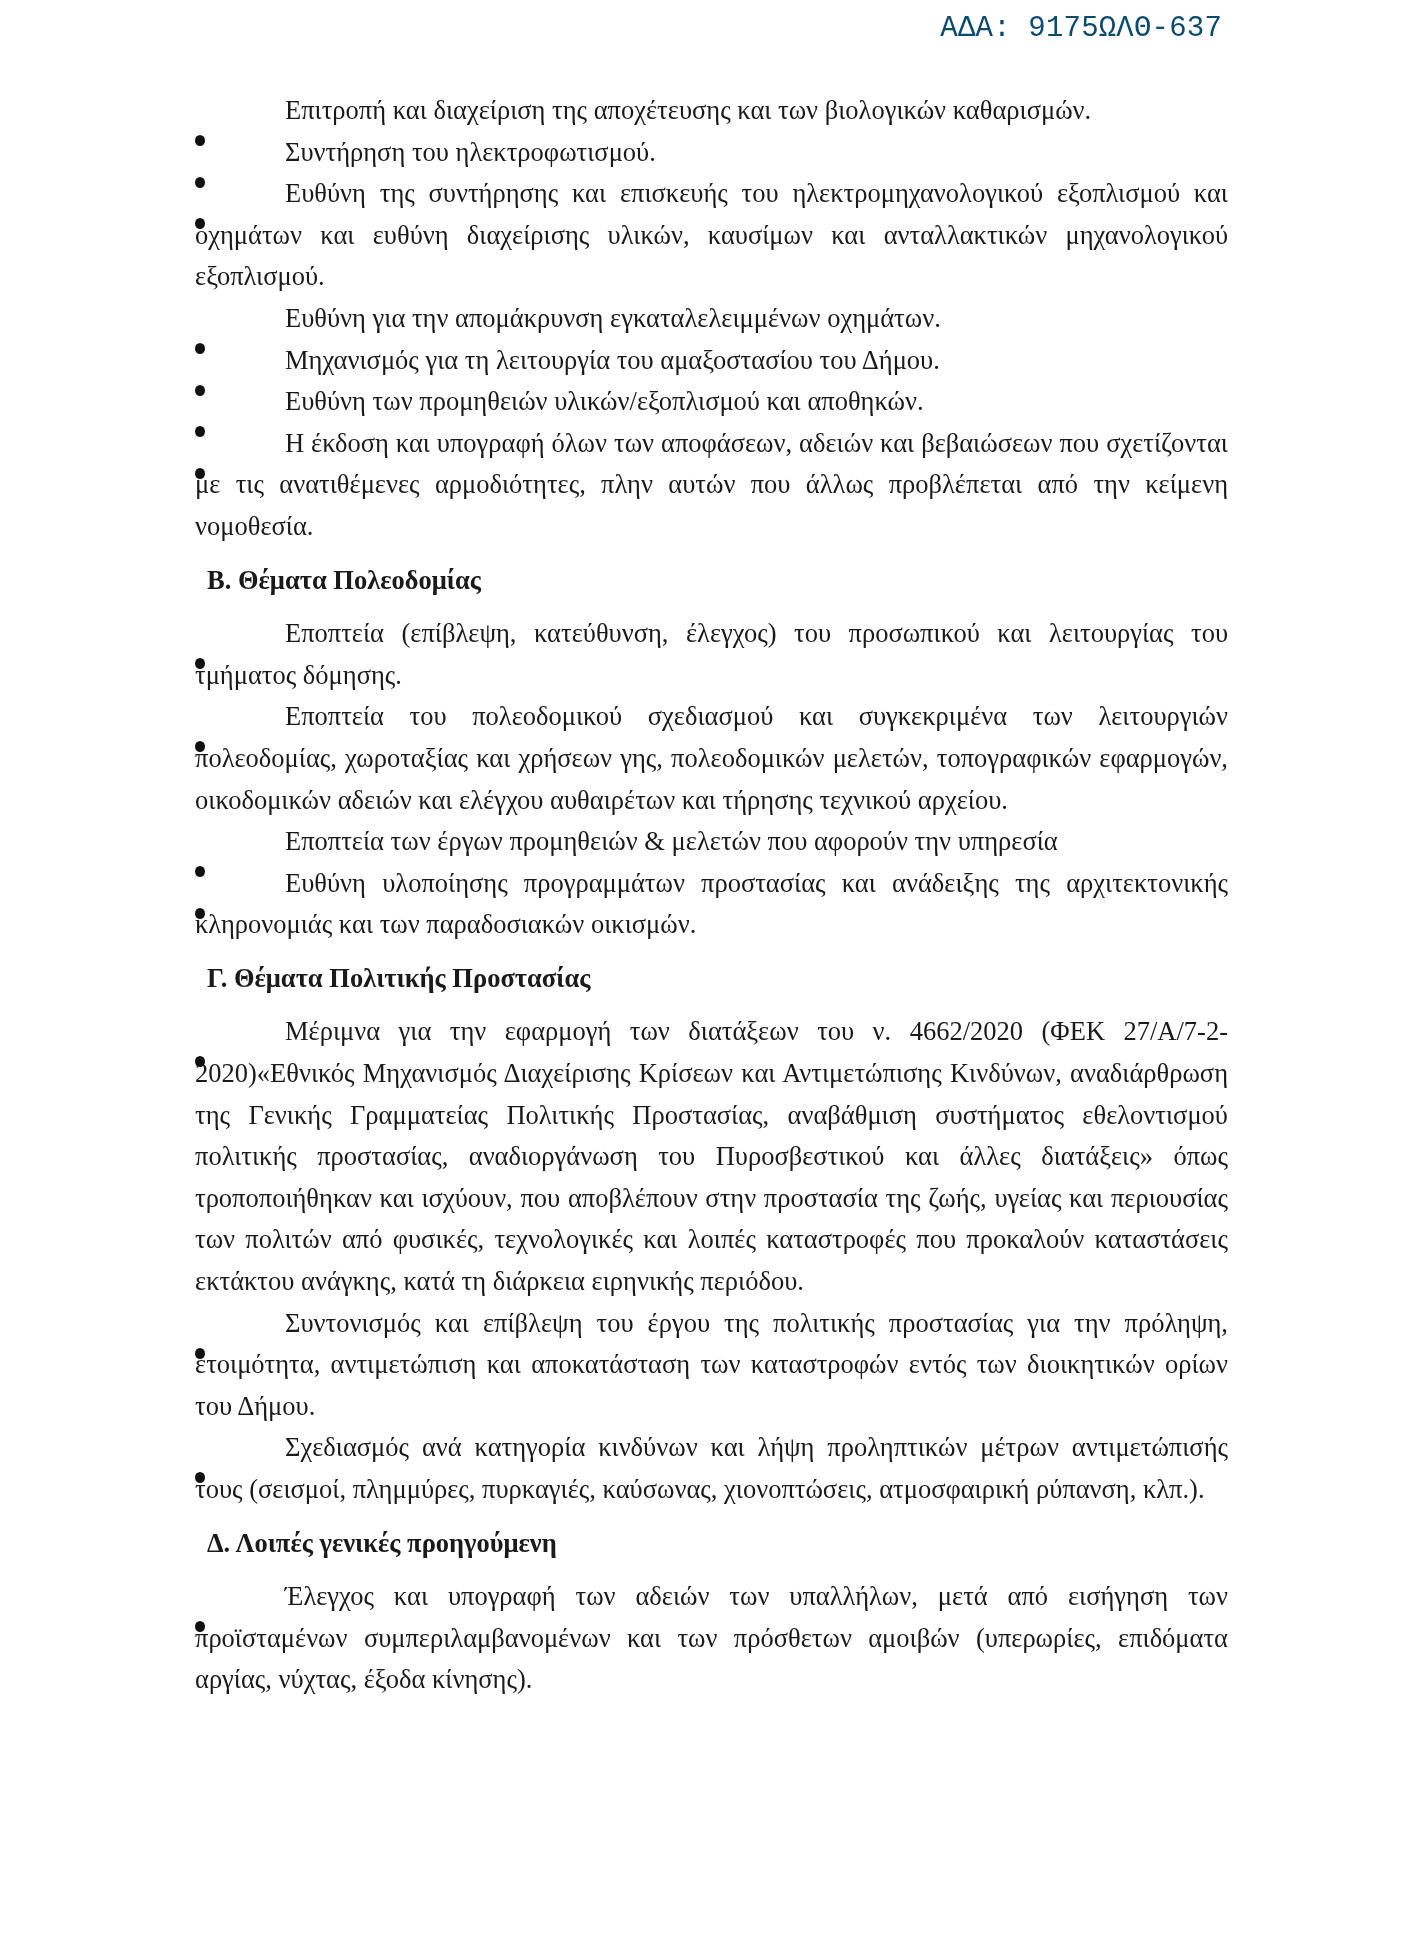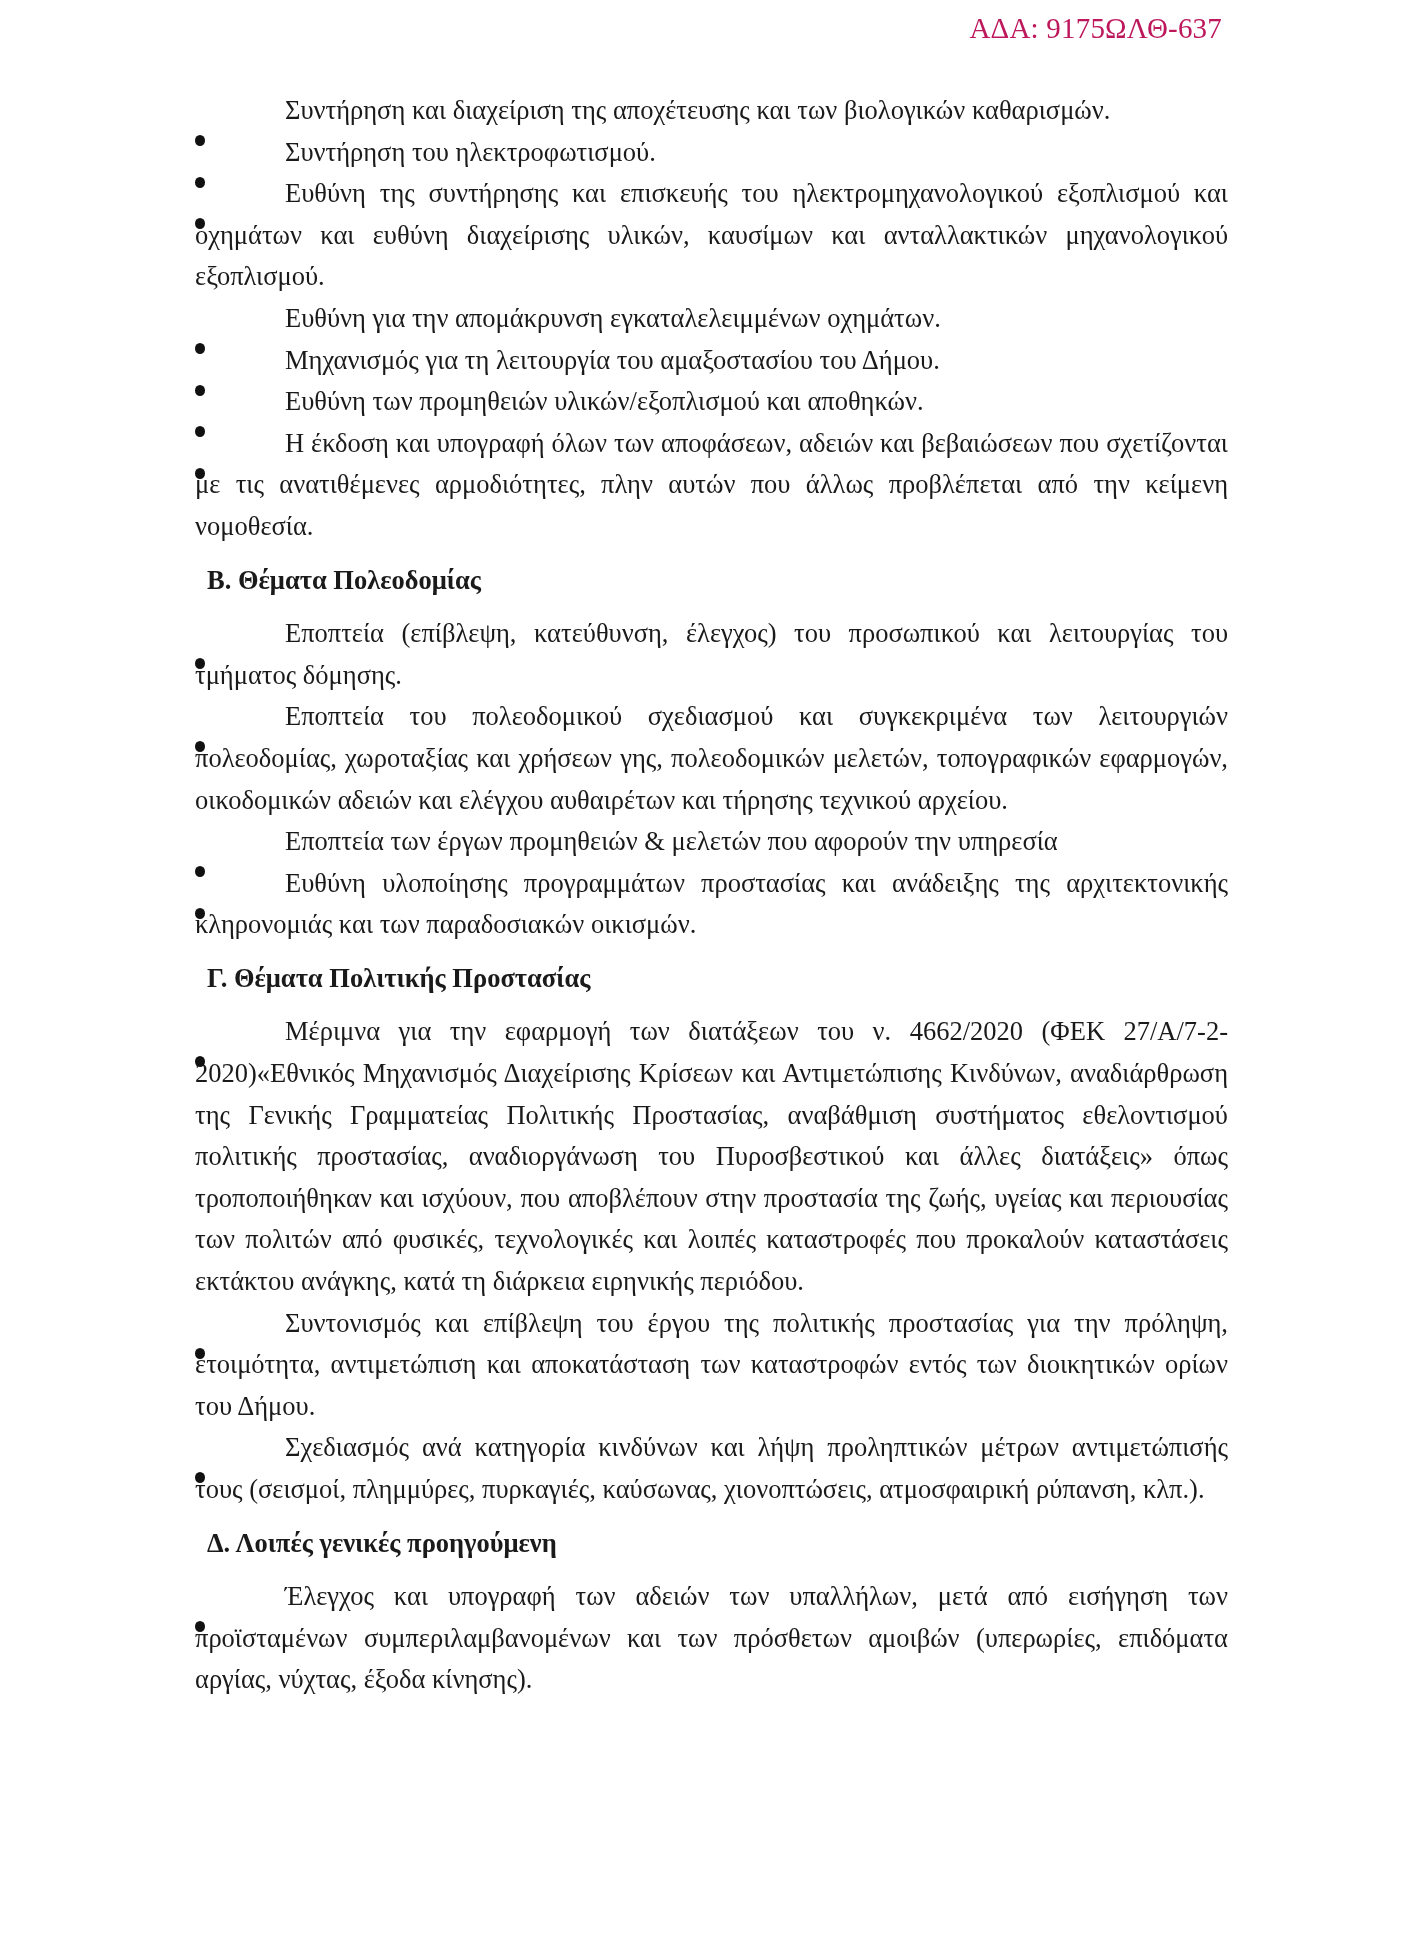--- a/index.html
+++ b/index.html
@@ -1,20 +1,20 @@
 <!DOCTYPE html>
 <html><head>
 <meta charset="utf-8">
 <style>
   html, body { margin: 0; padding: 0; background: #ffffff; }
   body { width: 1426px; height: 1956px; position: relative; overflow: hidden; }
   .ada {
     position: absolute; top: 12px; right: 204px;
-    font-family: Liberation Serif, serif;
-    font-size: 29px; color: #be185d; letter-spacing: 0.2px;
+    font-family: Liberation Mono, monospace;
+    font-size: 29px; color: #0c4a6e; letter-spacing: 0.2px;
   }
   .page {
     position: absolute; left: 195px; top: 90px; width: 1033px;
     font-family: "Liberation Serif", serif;
     font-size: 26.5px; line-height: 41.6px; color: #1a1a1a;
   }
   .item { text-align: justify; text-align-last: left; margin: 0; position: relative; text-indent: 90px; }
   .bullet {
     position: absolute; left: -90px; top: 16px; width: 10px; height: 11px;
     background: #111; border-radius: 50%; text-indent: 0;
@@ -23,21 +23,21 @@
   .heading { font-weight: bold; margin: 12px; }
 </style>
 </head>
 <body>
 
 <div class="ada">ΑΔΑ: 9175ΩΛΘ-637</div>
 
 <div class="page">
 
   <div>
-    <p class="item"><span class="bullet-wrap"><span class="bullet"></span></span><span>Συντήρηση και διαχείριση της αποχέτευσης και των βιολογικών καθαρισμών.</span></p>
+    <p class="item"><span class="bullet-wrap"><span class="bullet"></span></span><span>Επιτροπή και διαχείριση της αποχέτευσης και των βιολογικών καθαρισμών.</span></p>
     <p class="item"><span class="bullet-wrap"><span class="bullet"></span></span><span>Συντήρηση του ηλεκτροφωτισμού.</span></p>
     <p class="item"><span class="bullet-wrap"><span class="bullet"></span></span><span>Ευθύνη της συντήρησης και επισκευής του ηλεκτρομηχανολογικού εξοπλισμού και οχημάτων και  ευθύνη διαχείρισης υλικών, καυσίμων και ανταλλακτικών μηχανολογικού εξοπλισμού.</span></p>
     <p class="item"><span class="bullet-wrap"><span class="bullet"></span></span><span>Ευθύνη για την απομάκρυνση εγκαταλελειμμένων οχημάτων.</span></p>
     <p class="item"><span class="bullet-wrap"><span class="bullet"></span></span><span>Μηχανισμός για τη λειτουργία του αμαξοστασίου του Δήμου.</span></p>
     <p class="item"><span class="bullet-wrap"><span class="bullet"></span></span><span>Ευθύνη των προμηθειών υλικών/εξοπλισμού και αποθηκών.</span></p>
     <p class="item"><span class="bullet-wrap"><span class="bullet"></span></span><span>Η έκδοση και  υπογραφή όλων των αποφάσεων, αδειών και βεβαιώσεων που σχετίζονται με τις ανατιθέμενες αρμοδιότητες, πλην αυτών που άλλως προβλέπεται από την κείμενη νομοθεσία.</span></p>
   </div>
 
   <div>
     <p class="heading">Β. Θέματα Πολεοδομίας</p>

